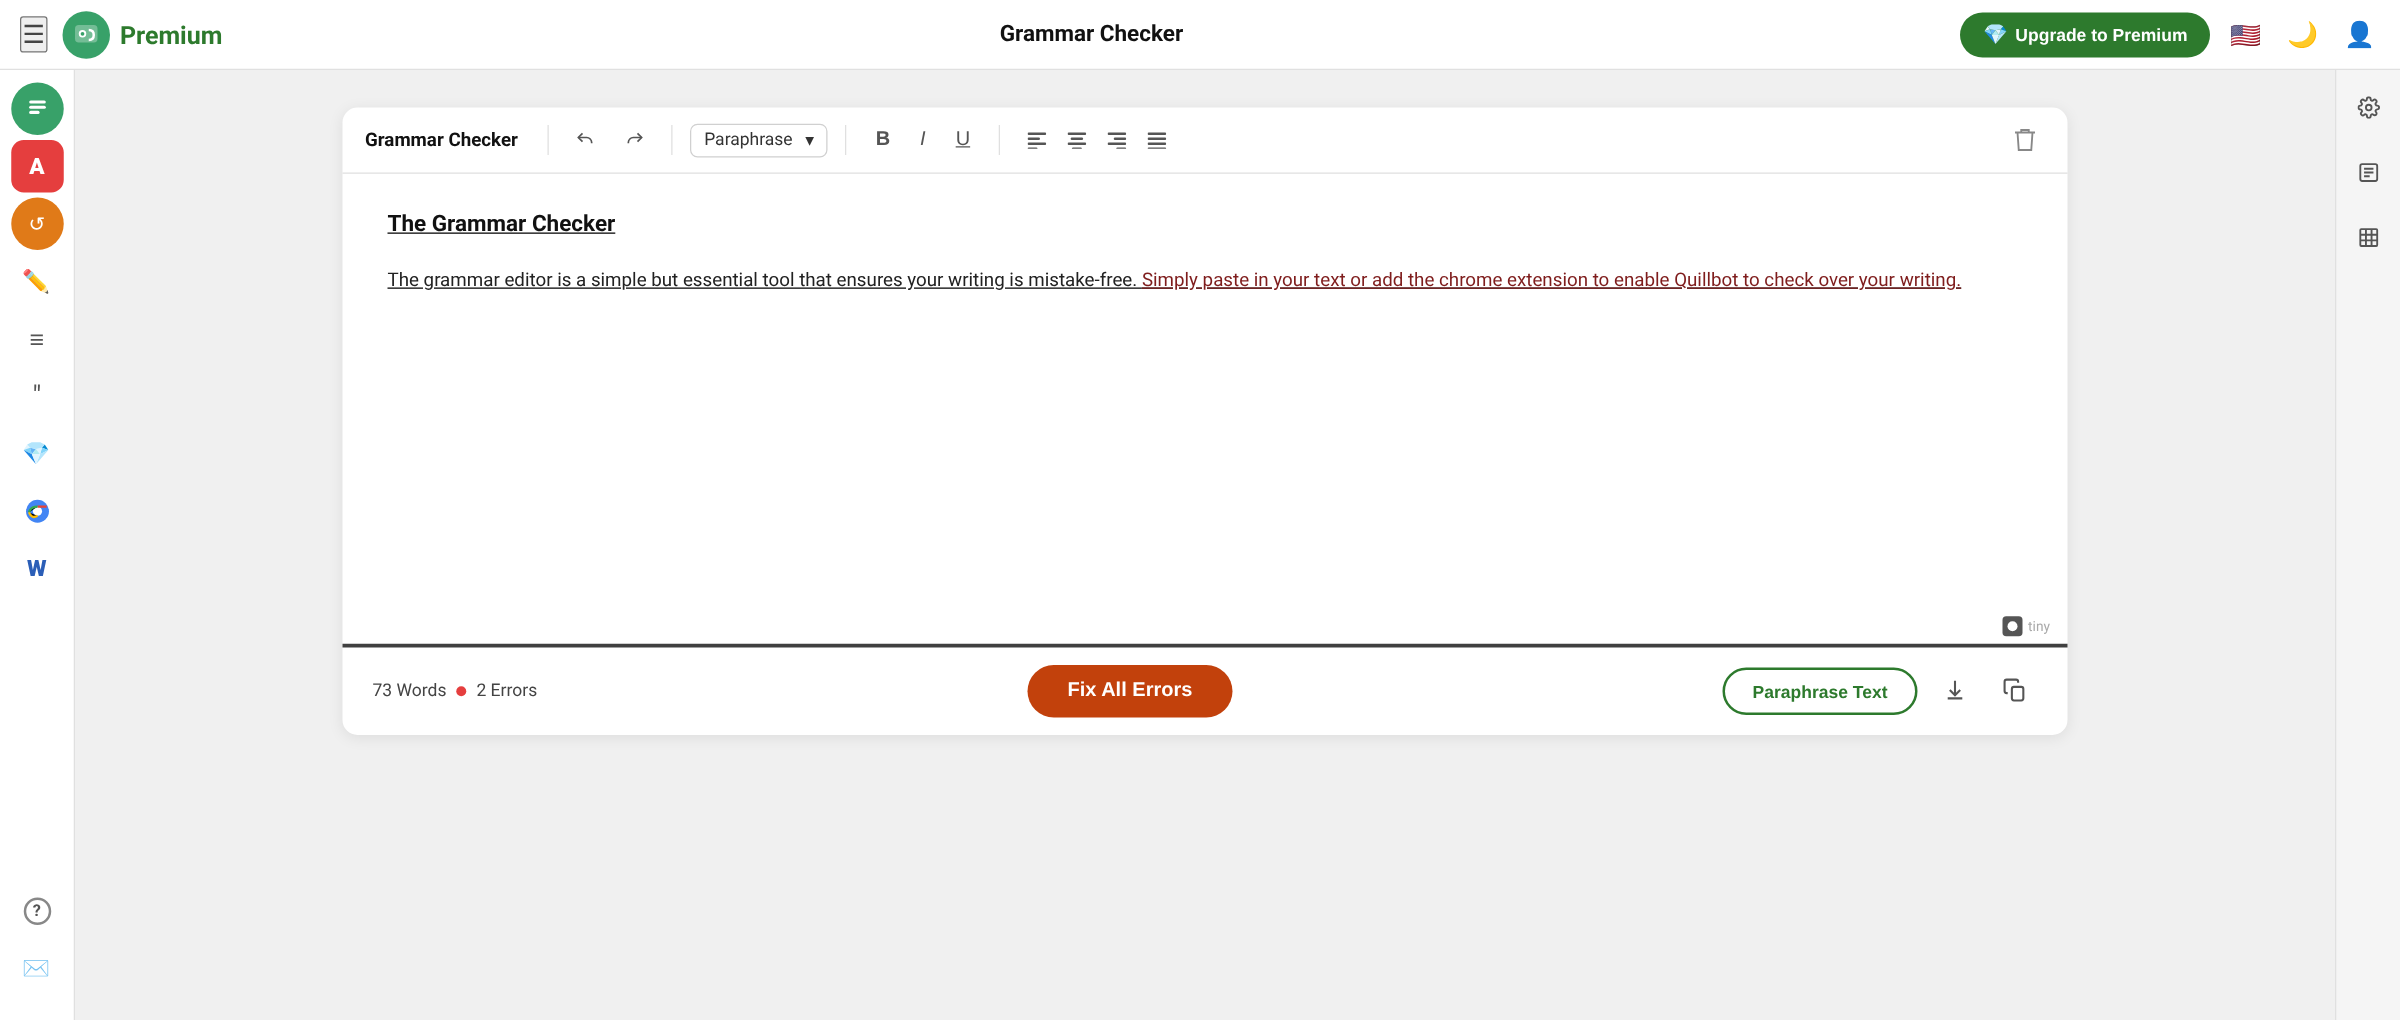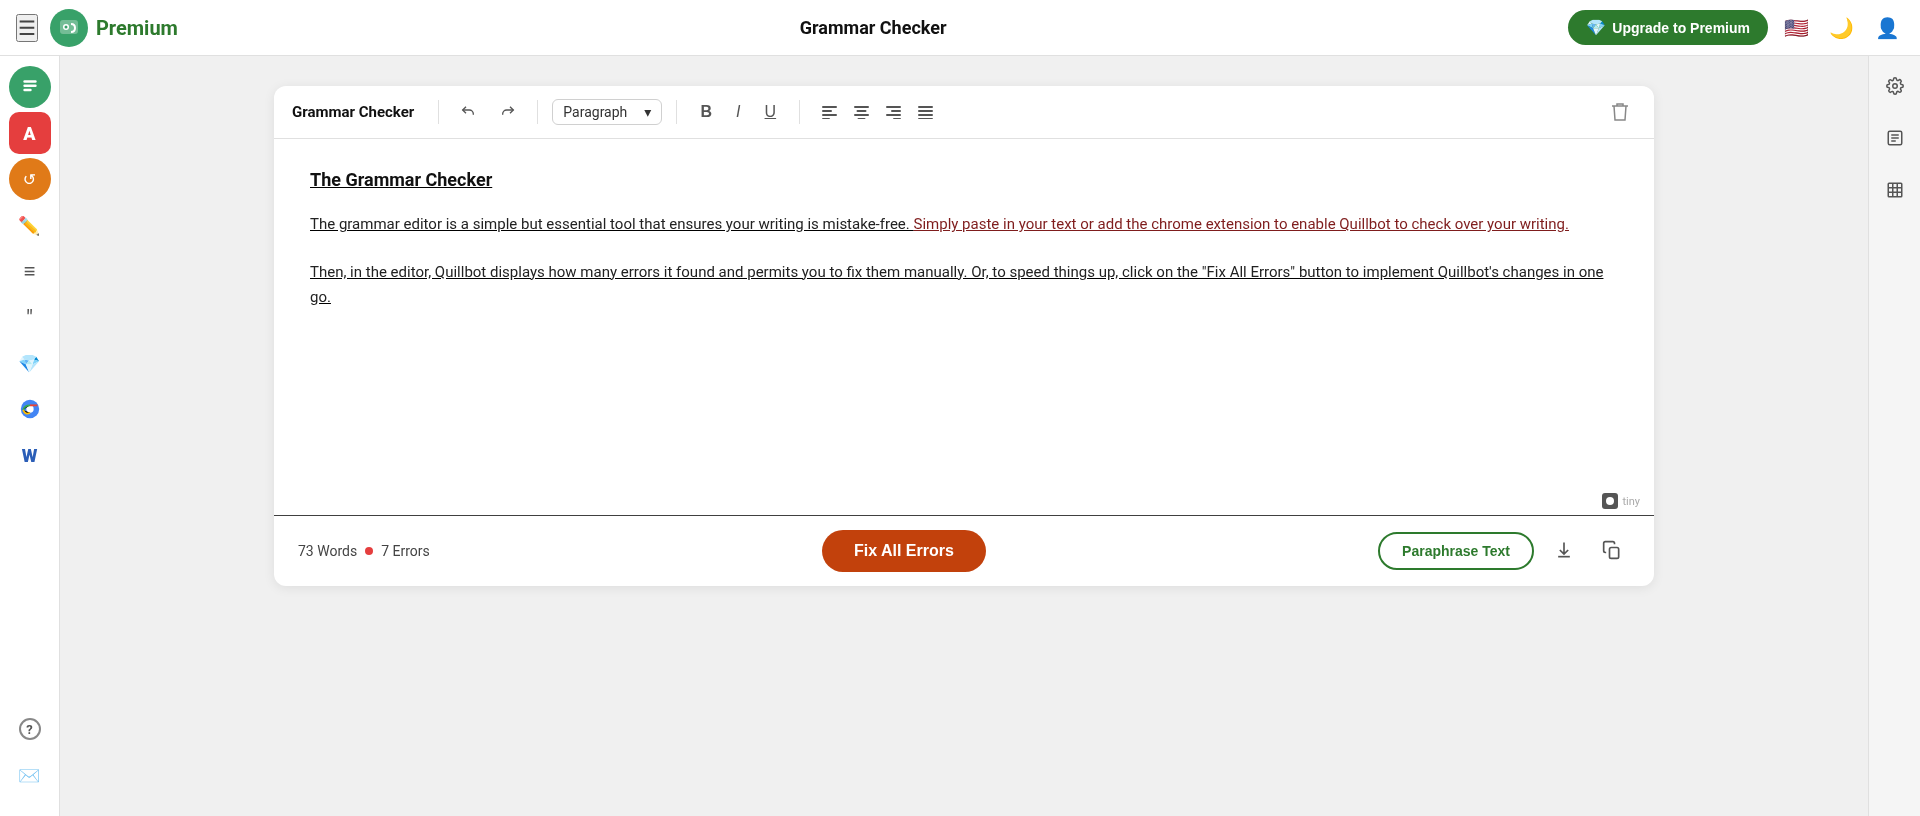--- a/index.html
+++ b/index.html
@@ -87,21 +87,21 @@
 
     
     .editor-body { padding: 30px 36px; flex: 1; min-height: 350px; text-decoration: underline; }
     .editor-heading { font-size: 18px; font-weight: 700; margin-bottom: 22px; color: #111; }
     .editor-para { font-size: 15px; line-height: 1.7; color: #222; margin-bottom: 22px; }
     .editor-link { color: #7f1d1d; text-decoration: underline; }
 
     
     .editor-footer {
       display: flex; align-items: center; padding: 14px 24px;
-      border-top: 1px solid #404040;
+      border-top: 3px solid #404040;
     }
     .footer-stats { display: flex; align-items: center; gap: 8px; font-size: 14px; color: #444; }
     .error-dot { width: 8px; height: 8px; background: #e53e3e; border-radius: 50%; display: inline-block; }
     .footer-center { flex: 1; display: flex; justify-content: center; }
     .fix-all-btn {
       background: #c2410c; color: #fff; border: none; border-radius: 28px;
       padding: 12px 32px; font-size: 16px; font-weight: 600; cursor: pointer;
     }
     .footer-right { display: flex; align-items: flex-start; gap: 12px; }
     .paraphrase-btn {
@@ -225,21 +225,21 @@
           </svg>
         </button>
         <button class="toolbar-btn" title="Redo">
           <svg width="16" height="16" viewBox="0 0 24 24" fill="none" stroke="#555" stroke-width="2">
             <path d="M15 14l5-5-5-5"></path>
             <path d="M20 9H10a6 6 0 00-6 6v1"></path>
           </svg>
         </button>
         <div class="toolbar-divider"></div>
         <div class="toolbar-select">
-          <span>Paragraph</span>
+          <span>Paraphrase</span>
           <span>▾</span>
         </div>
         <div class="toolbar-divider"></div>
         <div class="toolbar-format-group">
           <button class="toolbar-btn" title="Bold">
             <strong>B</strong>
           </button>
           <button class="toolbar-btn" title="Italic">
             <em>I</em>
           </button>
@@ -287,37 +287,36 @@
             <path d="M1 4h16M6 4V2h6v2M3 4l1 14h10l1-14"></path>
           </svg>
         </button>
       </div>
 
       <div class="editor-body">
         <h2 class="editor-heading">The Grammar Checker</h2>
         <p class="editor-para">
           <span>The grammar editor is a simple but essential tool that ensures your writing is mistake-free. </span><a class="editor-link" href="#">Simply paste in your text or add the chrome extension to enable Quillbot to check over your writing.</a>
         </p>
-        <p class="editor-para">Then, in the editor, Quillbot displays how many errors it found and permits you to fix them manually. Or, to speed things up, click on the "Fix All Errors" button to implement Quillbot's changes in one go.</p>
       </div>
 
       <div class="tiny-brand">
         <div class="tiny-icon">
           <svg viewBox="0 0 10 10" fill="white">
               <circle cx="5" cy="5" r="4"></circle>
             </svg>
         </div>
         <span>tiny</span>
       </div>
 
       <div class="editor-footer">
         <div class="footer-stats">
           <span>73 Words</span>
           <span class="error-dot"></span>
-          <span>7 Errors</span>
+          <span>2 Errors</span>
         </div>
         <div class="footer-center">
           <button class="fix-all-btn">Fix All Errors</button>
         </div>
         <div class="footer-right">
           <button class="paraphrase-btn">Paraphrase Text</button>
           <button class="footer-icon-btn" title="Download">
             <svg width="20" height="20" viewBox="0 0 24 24" fill="none" stroke="#555" stroke-width="2">
               <path d="M12 3v13M7 12l5 5 5-5"></path>
               <path d="M5 20h14"></path>

